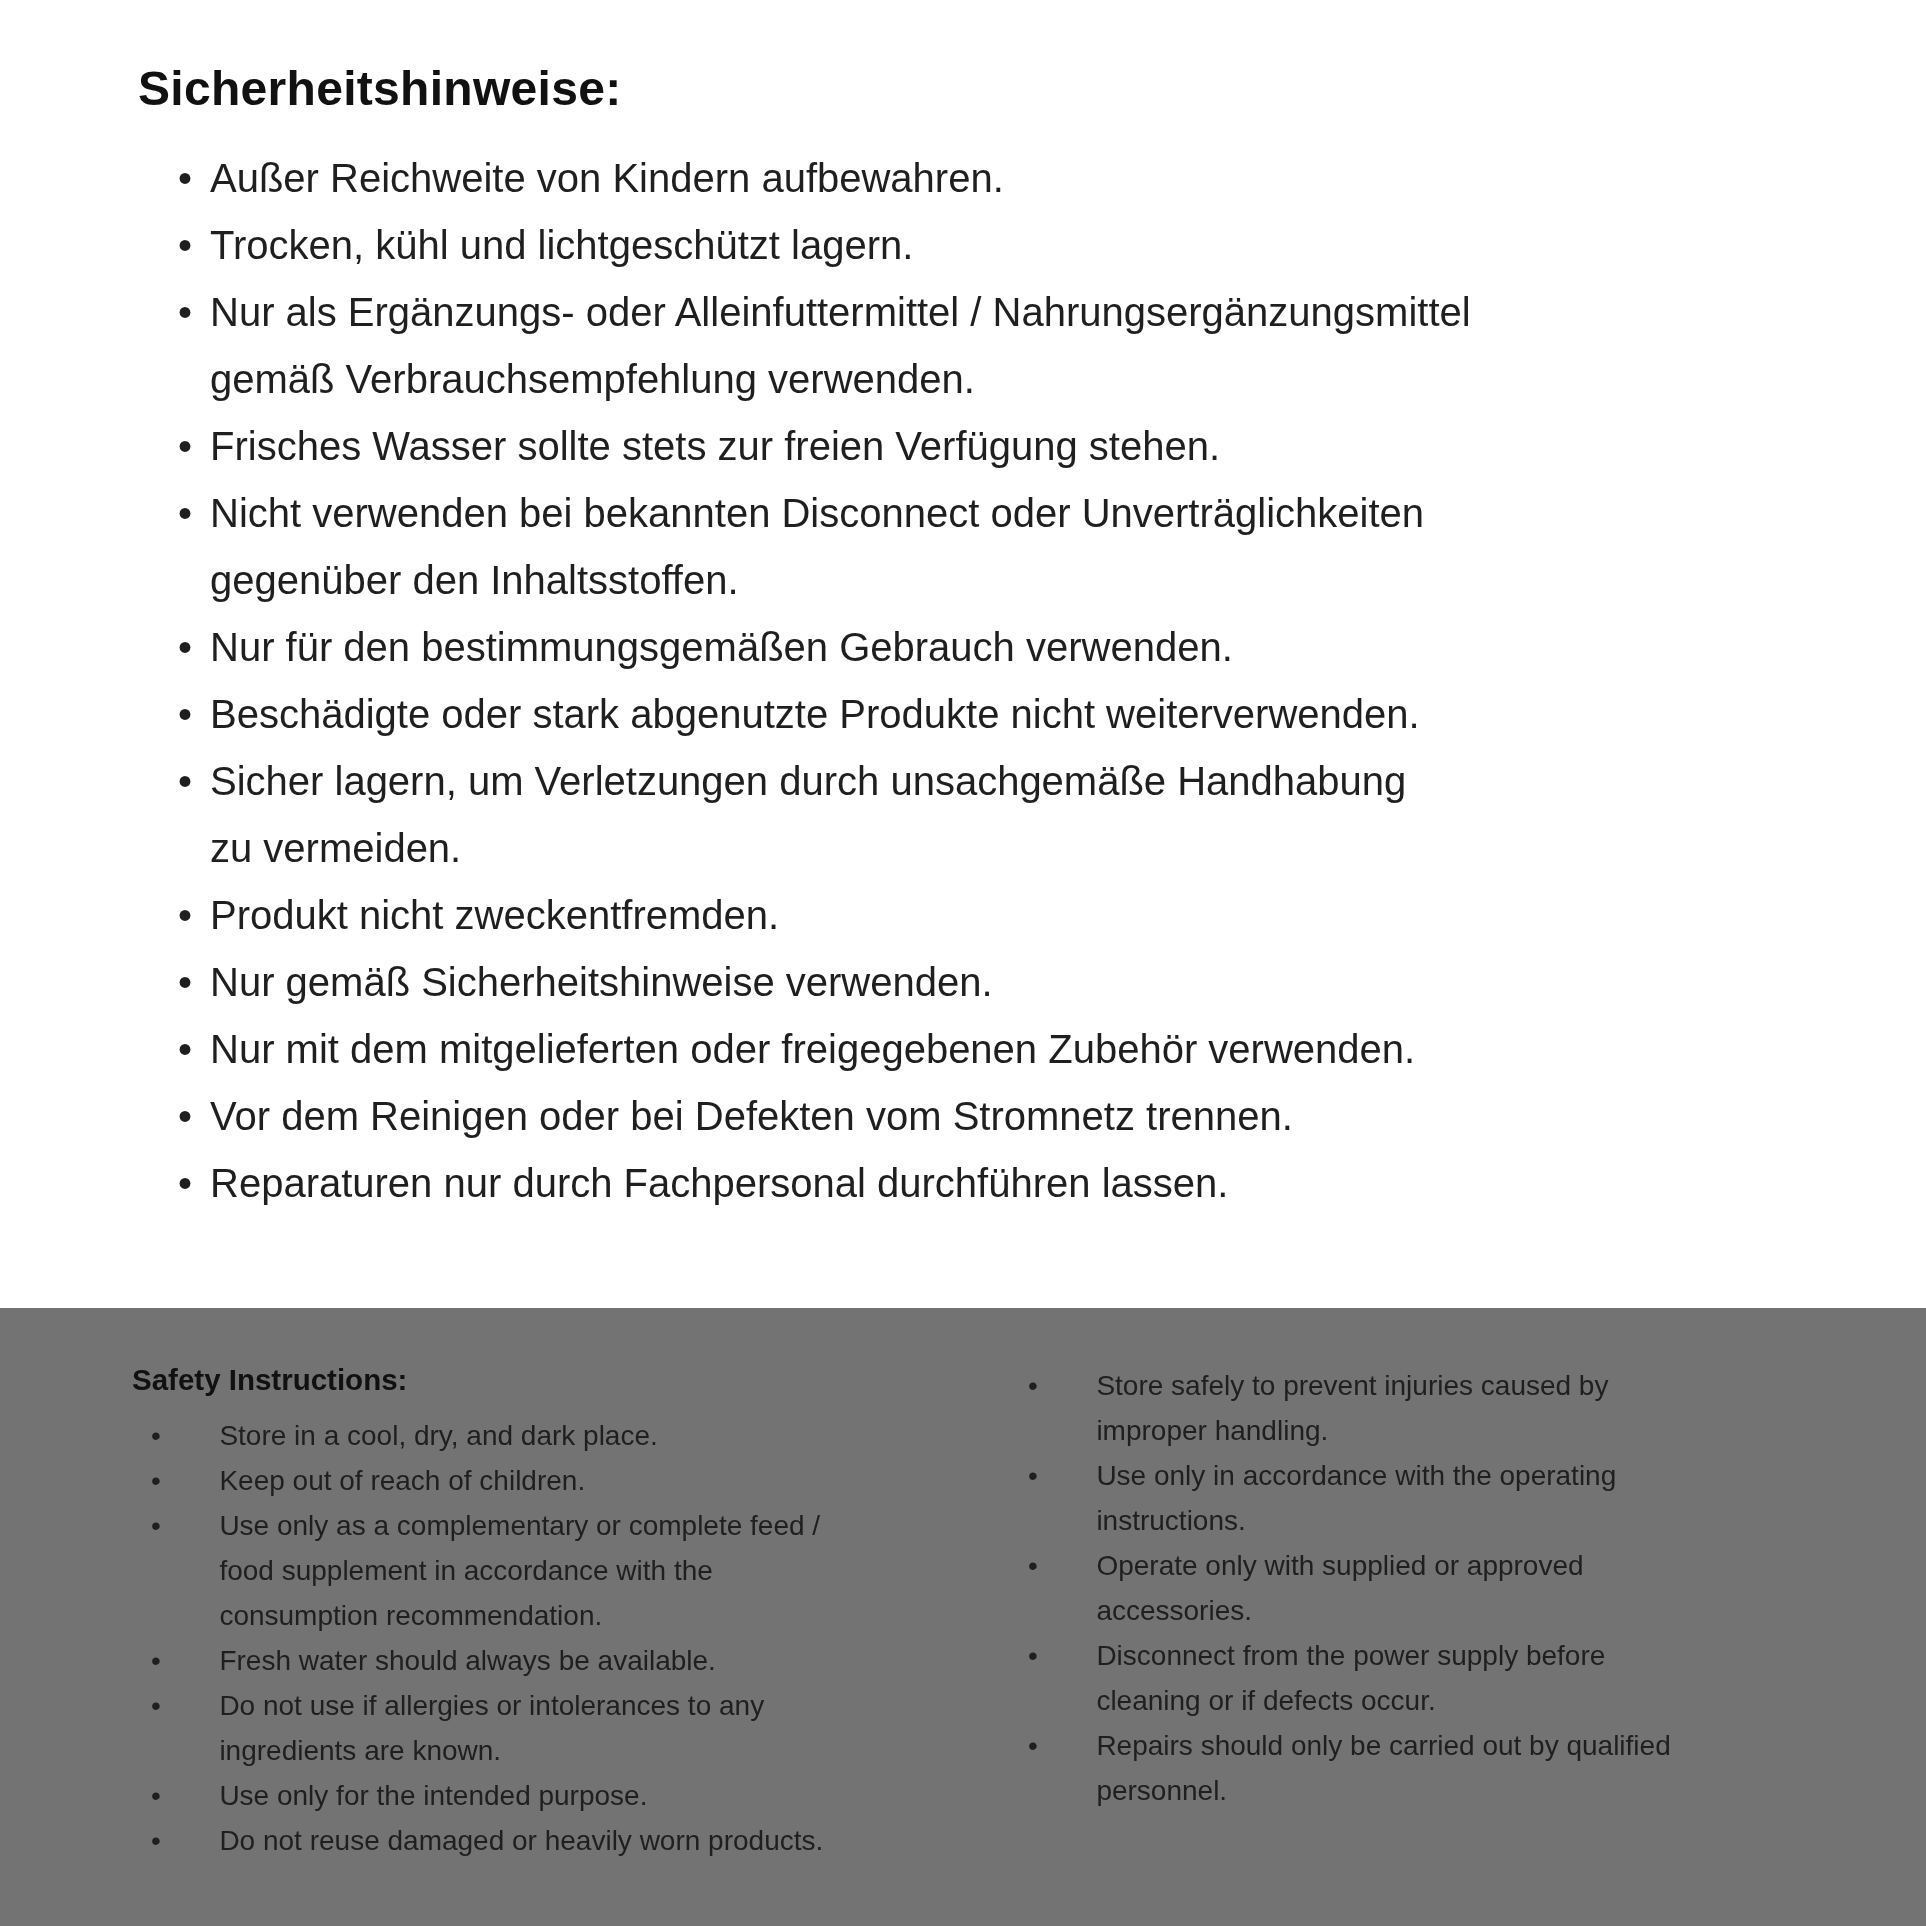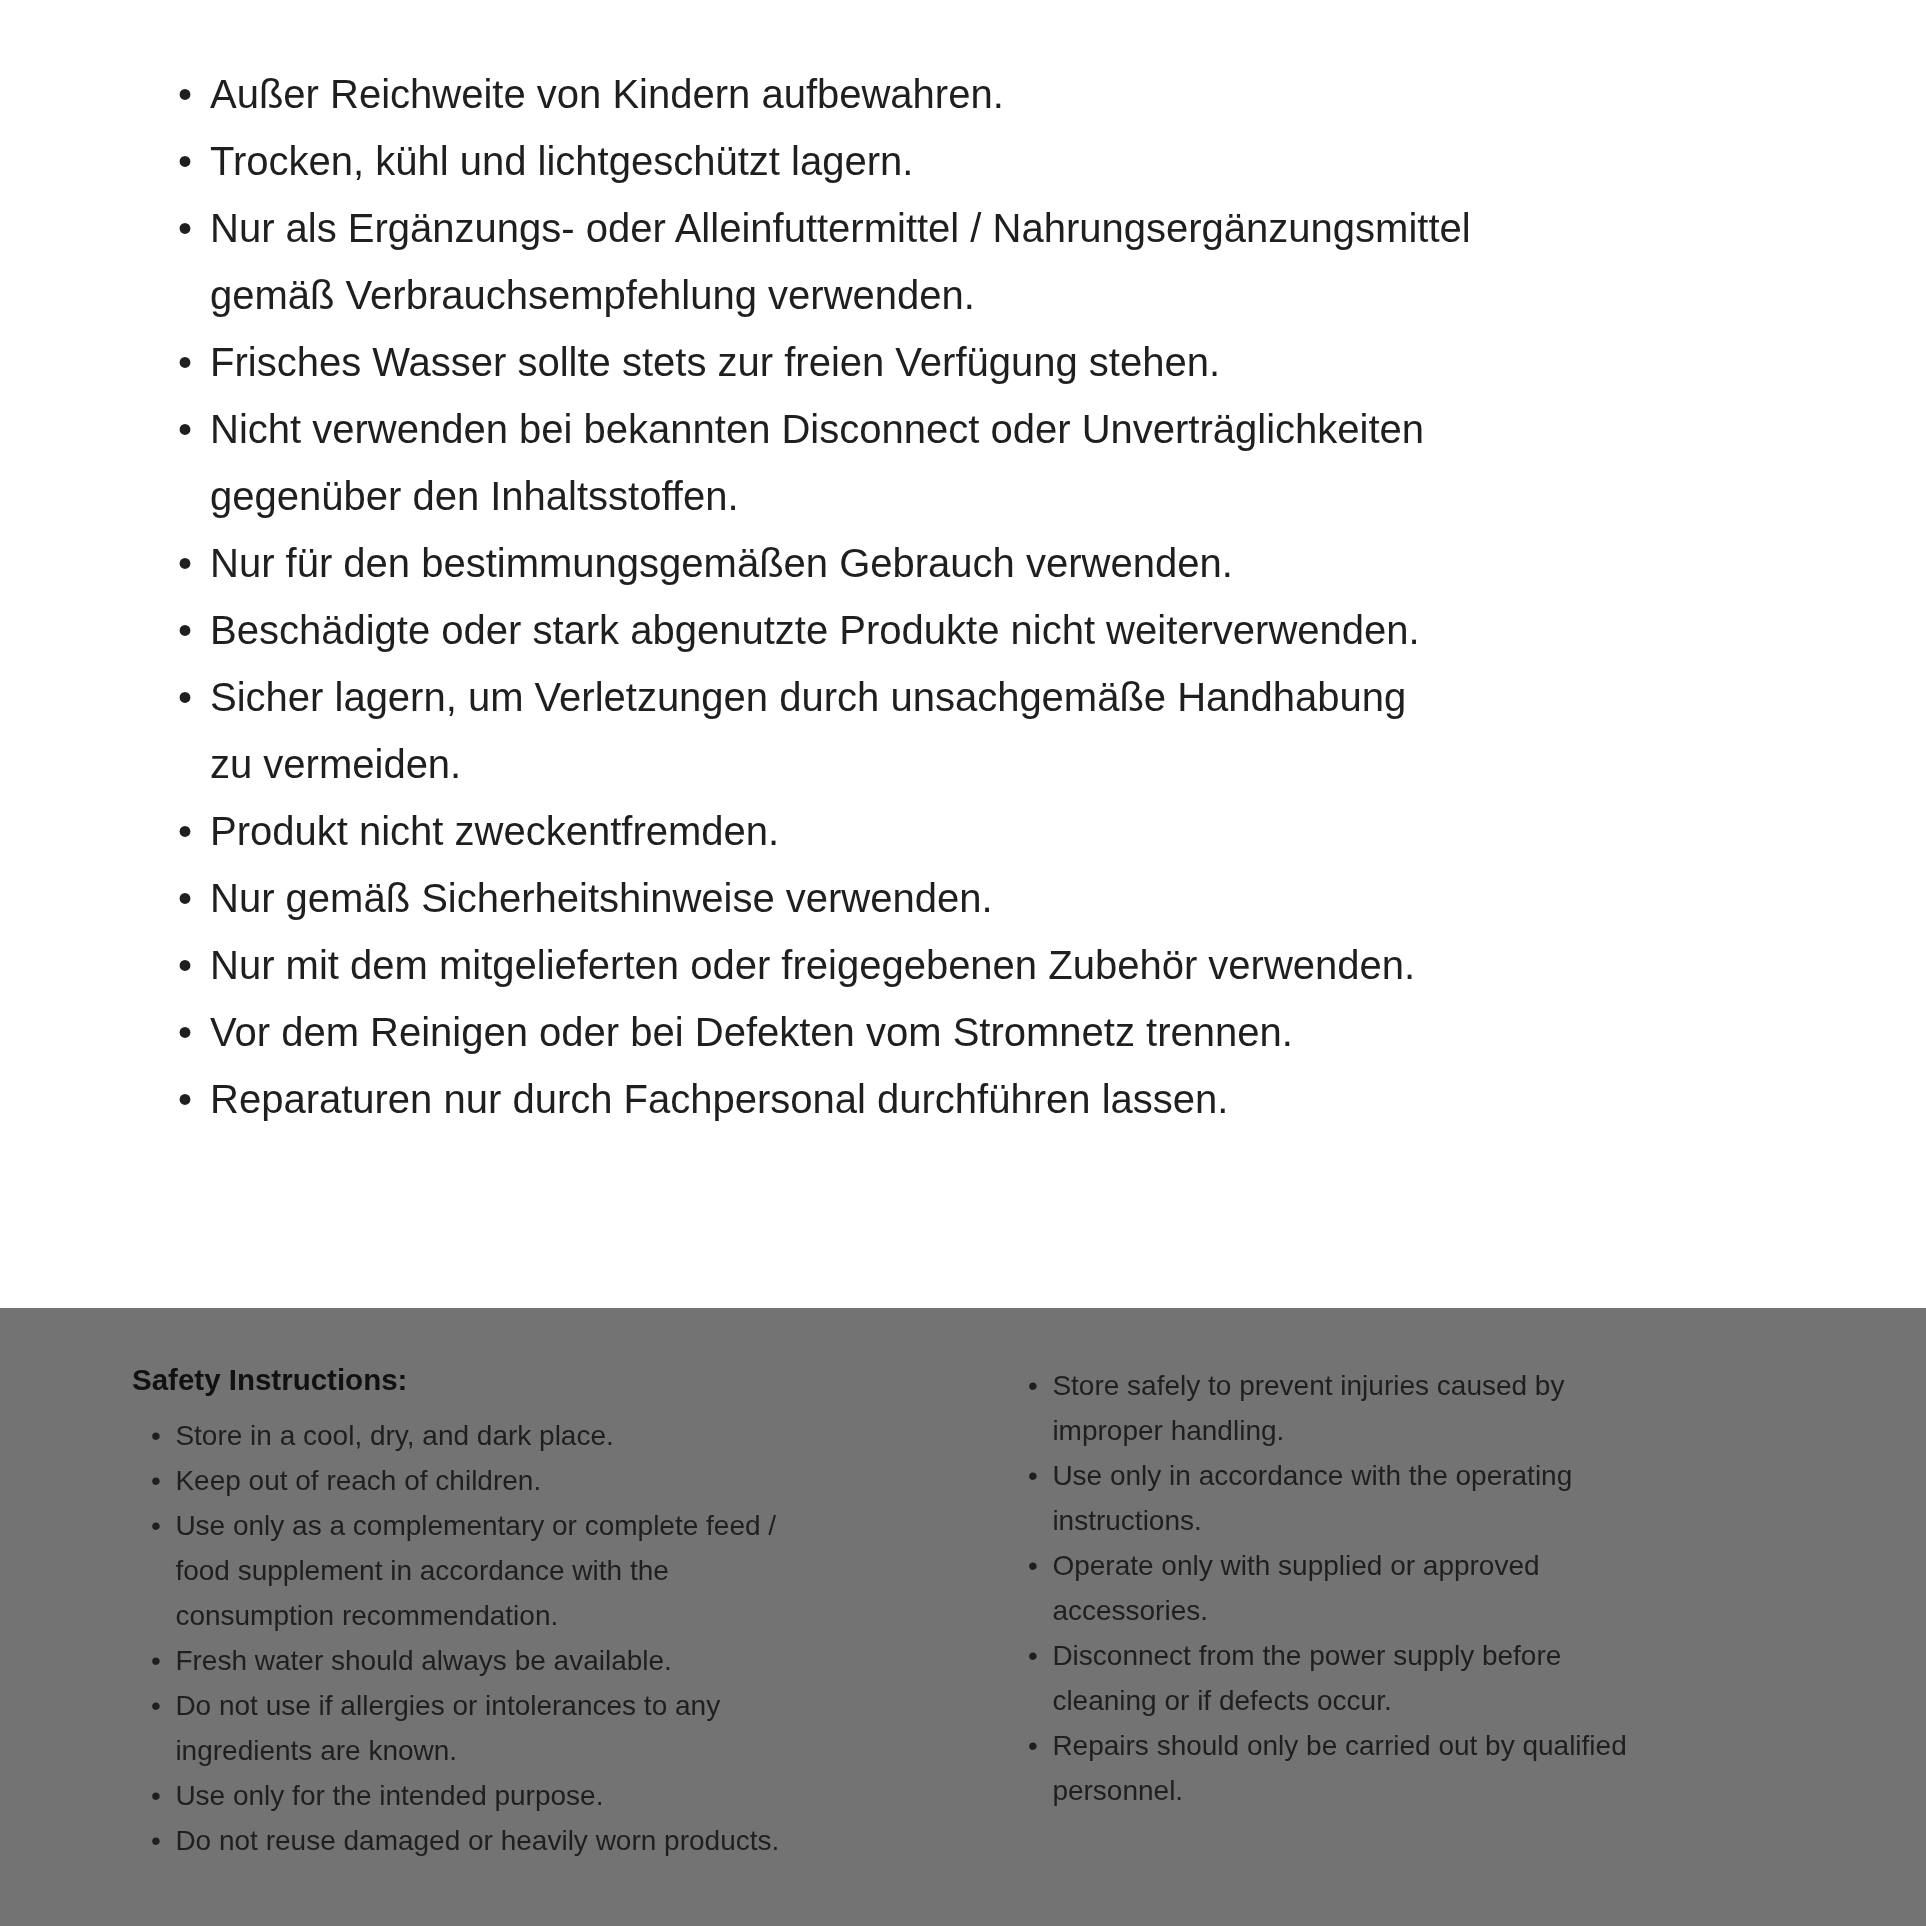--- a/index.html
+++ b/index.html
@@ -80,29 +80,31 @@
     margin-left: 19px;
   }
   .col-right ul.blist {
     margin-left: 0;
   }
   .section-english li.li {
     display: flex;
     font-size: 28px;
     line-height: 45px;
     font-weight: 400;
+    gap: 44px;
   }
   .section-english .bullet {
     flex: 0 0 24.4px;
   }
 </style>
 </head>
 <body>
 
 <section class="section-german">
+  <h1>Sicherheitshinweise:</h1>
   <ul class="blist">
 
   <li class="li">
       <span class="bullet"></span>
       <span class="txt">Außer Reichweite von Kindern aufbewahren.</span>
     </li>
       <li class="li">
       <span class="bullet"></span>
       <span class="txt">Trocken, kühl und lichtgeschützt lagern.</span>
     </li>

